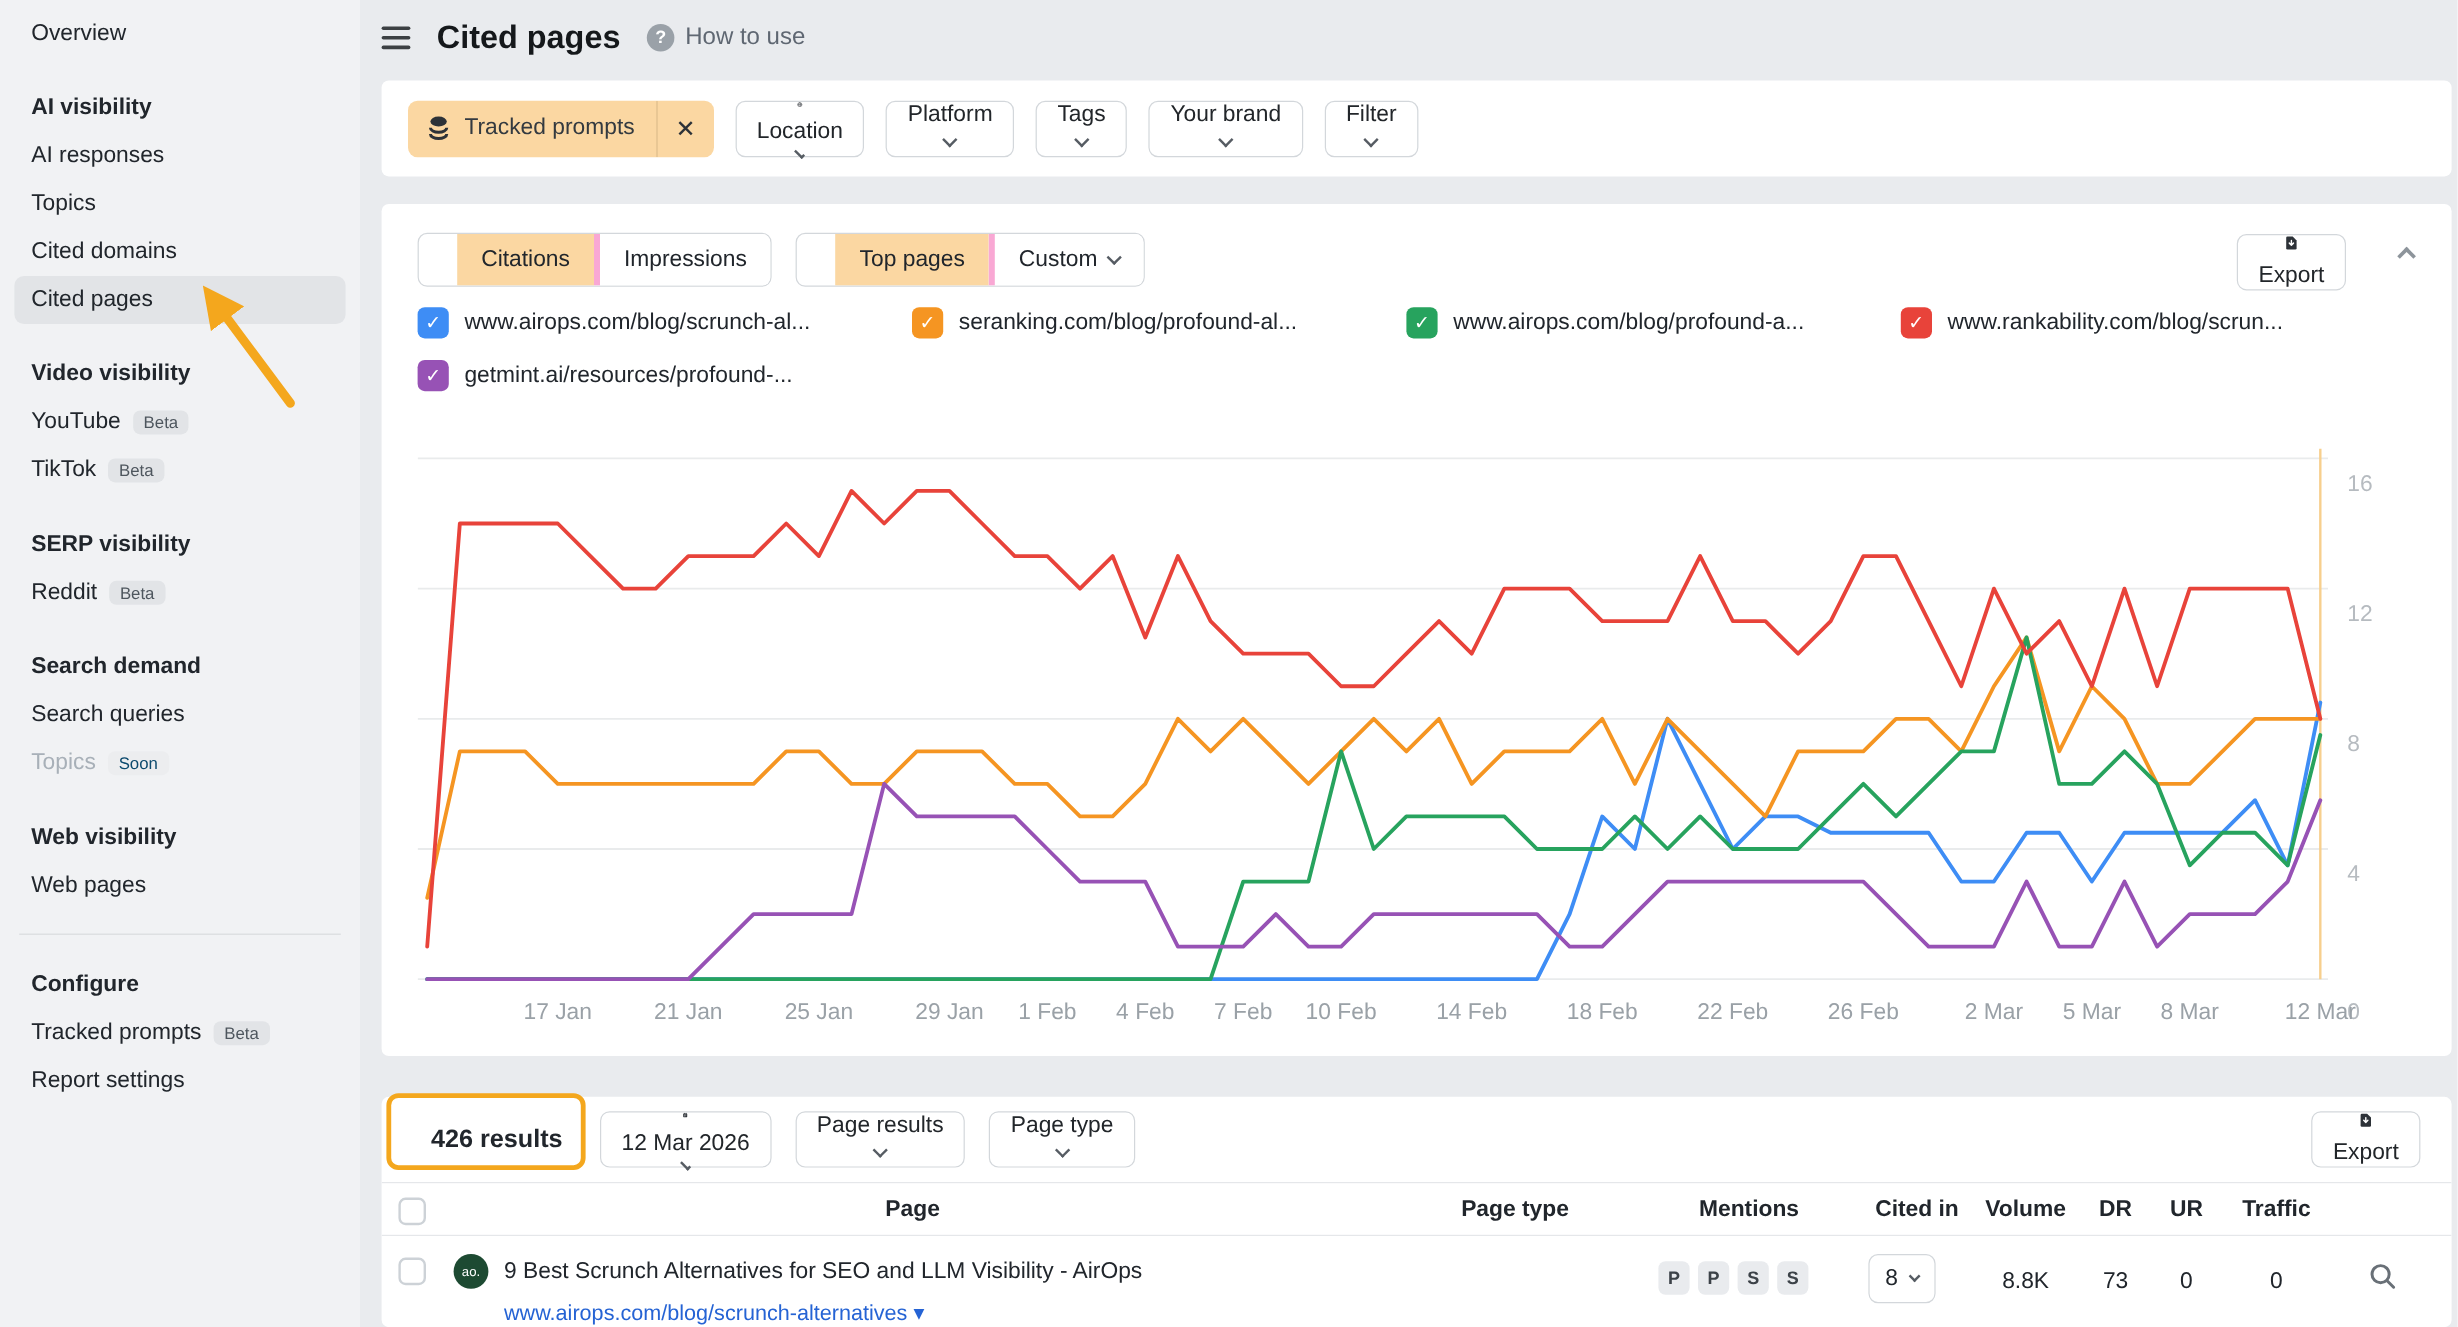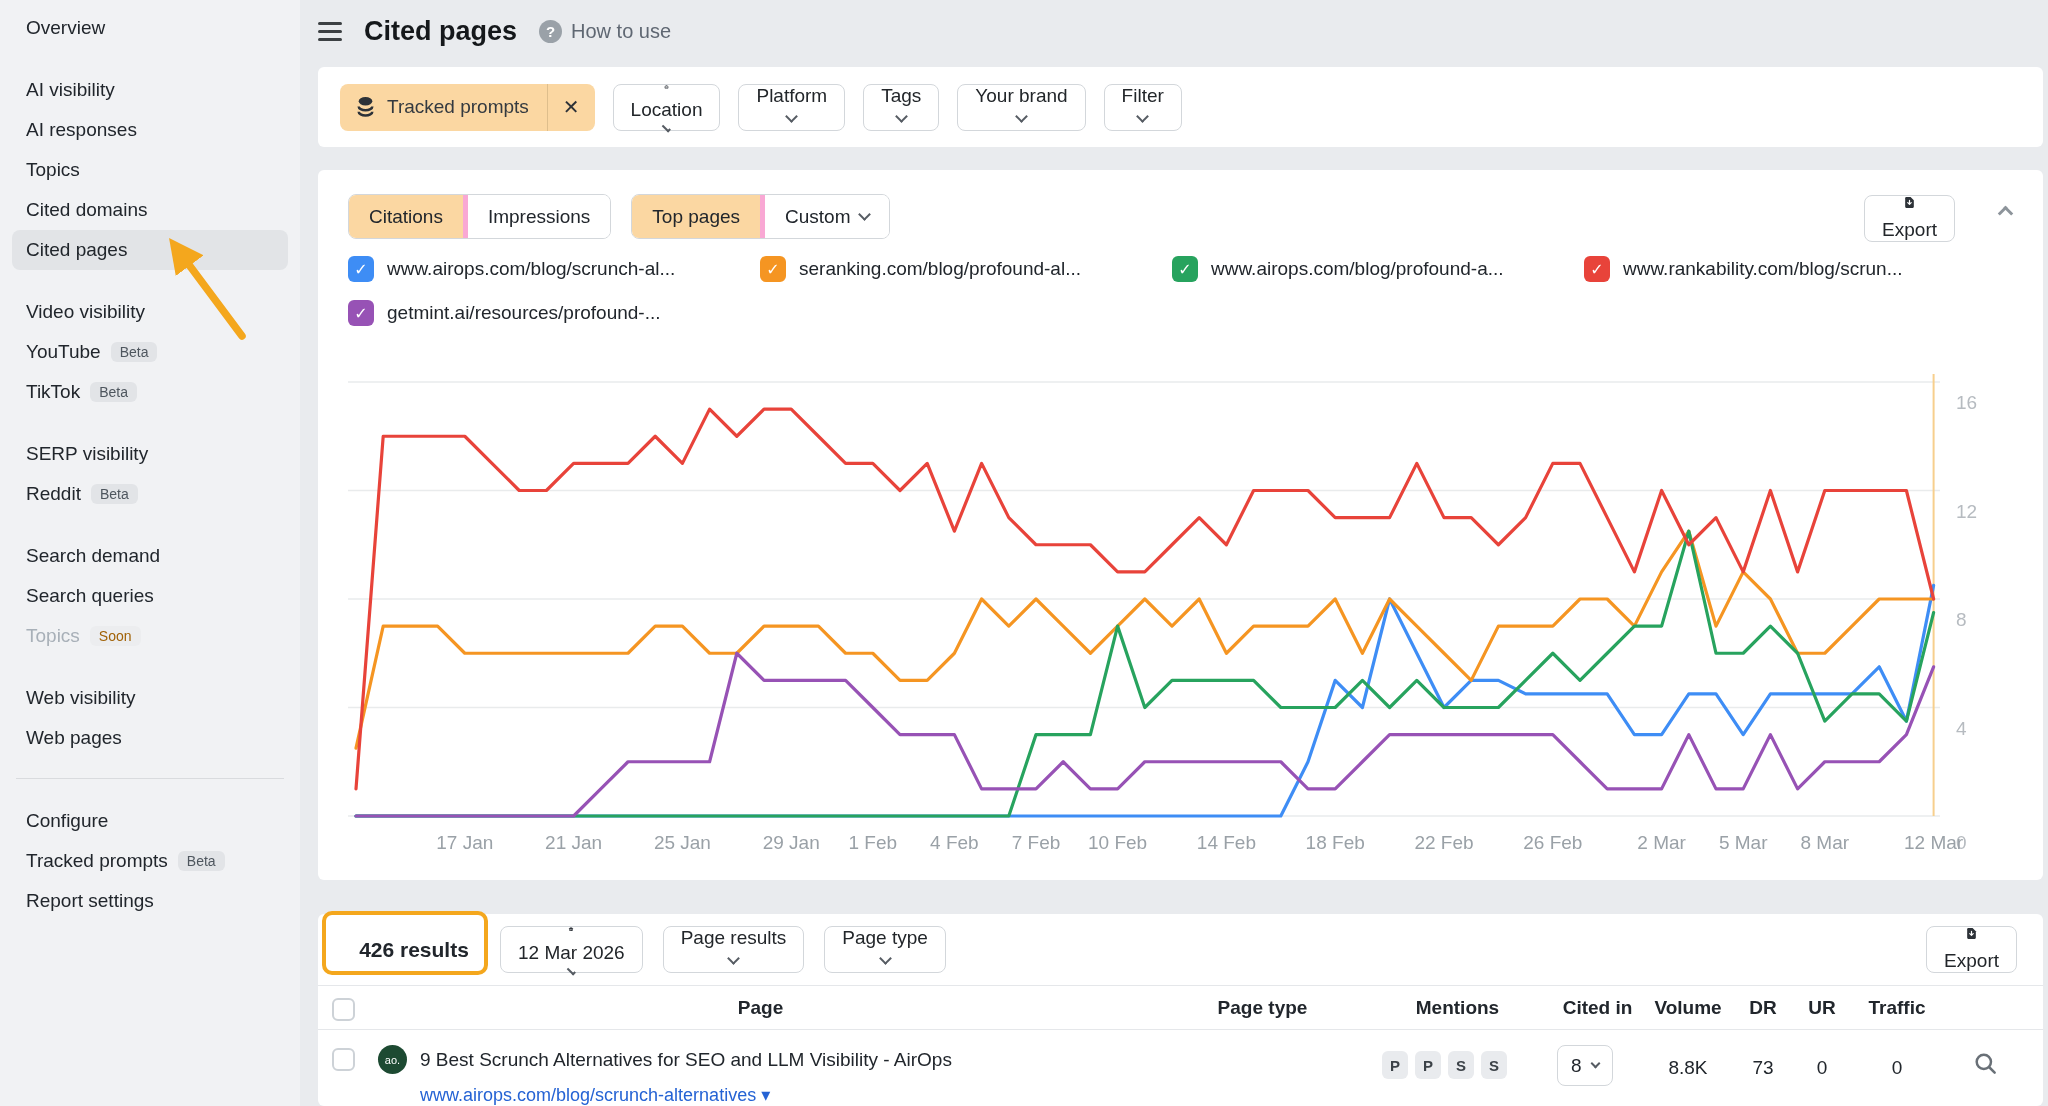--- a/index.html
+++ b/index.html
@@ -6,26 +6,26 @@
   html,body { width:2048px; height:1106px; overflow:hidden; }
   body {
     position:relative;
     background:#e9ebee;
     font-family:"Liberation Sans","DejaVu Sans",sans-serif;
     color:#21262c;
   }
   
   .sidebar { position:absolute; left:0; top:0; width:300px; height:1106px; background:#f1f2f4; padding:8px 12px; }
   .side-item { height:40px; display:flex; align-items:center; padding:0 14px; font-size:19px; border-radius:8px; color:#21262c; white-space:nowrap; }
-  .side-heading { font-weight:400; margin-top:22px;text-align:center; }
+  .side-heading { font-weight:700; margin-top:22px;text-align:center; }
   .side-item.selected { background:#e2e4e7; }
   .side-item.disabled { color:#a8b0b8; }
   .side-divider { height:1px; background:#d9dbde; margin:20px 4px; }
   .badge { background:#e2e4e7; color:#4e565e; font-size:14px; padding:2px 9px; border-radius:6px; margin-left:10px; font-weight:400; }
-  .badge.soon { color:#a16207; background:#ecedef; }
+  .badge.soon { color:#0c4a6e; background:#ecedef; }
   
   .main-header { position:absolute; left:318px; top:0; height:62px; display:flex; align-items:center; gap:22px; }
   .hamburger { width:24px; display:flex; flex-direction:column; gap:5px; cursor:pointer; }
   .hamburger span { display:block; height:3px; background:#3c4043; border-radius:2px; }
   .page-title { font-size:27px; font-weight:700; color:#15181b; }
   .howto { display:flex; align-items:center; gap:9px; color:#5f6772; font-size:20px; }
   .help-circle { width:23px; height:23px; border-radius:50%; background:#9aa1a8; color:#fff; font-size:15px; font-weight:700; display:flex; align-items:center; justify-content:center; }
   
   .card { position:absolute; background:#fff; border-radius:6px; }
   .filter-band { left:318px; top:67px; width:1725px; height:80px; display:flex; align-items:center; padding-left:22px; gap:18px; }
@@ -37,21 +37,21 @@
   .chev-up { width:11px; height:11px; border-right:3px solid #8d949b; border-bottom:3px solid #8d949b; transform:rotate(-135deg); margin-top:6px; }
   .chip { display:inline-flex; align-items:stretch; background:#fbd7a2; border-radius:8px; height:47px; font-size:19px; color:#343a40; overflow:hidden; }
   .chip-main { display:flex; align-items:center; gap:11px; padding:0 18px 0 15px; }
   .chip-div { width:1px; background:rgba(60,50,20,.15); }
   .chip-x { display:flex; align-items:center; padding:0 15px; font-size:20px; color:#2d3238; cursor:pointer; }
   
   .tabs-row { position:absolute; left:30px; top:24px; display:flex; gap:20px; }
   .seg { display:inline-flex; border:1px solid #d3d7db; border-radius:8px; overflow:hidden; height:45px; }
   .seg-item { display:flex; align-items:center; gap:9px; padding:0 20px; font-size:19px; background:#fff; cursor:pointer; }
   .seg-item + .seg-item { border-left:5px solid #f9a8d4; }
-  .seg-item.active { background:#fbd7a2; }
+  .seg-item.active { background:#fbd7a2;margin-left:32px; }
   .export-btn { position:absolute; right:88px; top:25px; }
   .collapse-btn { position:absolute; right:32px; top:32px; cursor:pointer; }
   .legend { position:absolute; left:30px; top:86px; width:1690px; display:flex; flex-wrap:wrap; row-gap:18px; }
   .leg { width:412px; display:flex; align-items:center; gap:13px; font-size:19px; color:#21262c; cursor:pointer; }
   .leg .cb { width:26px; height:26px; border-radius:6px; color:#fff; font-size:16px; font-weight:700; display:flex; align-items:center; justify-content:center; flex:none; }
   .chart-wrap { position:absolute; left:30px; top:176px; }
   
   .toolbar { position:absolute; left:30px; top:12px; display:flex; align-items:center; gap:20px; }
   .results-count { font-size:21px; font-weight:700; width:132px; text-align:center; }
   .results-export { position:absolute; right:26px; top:12px; }

